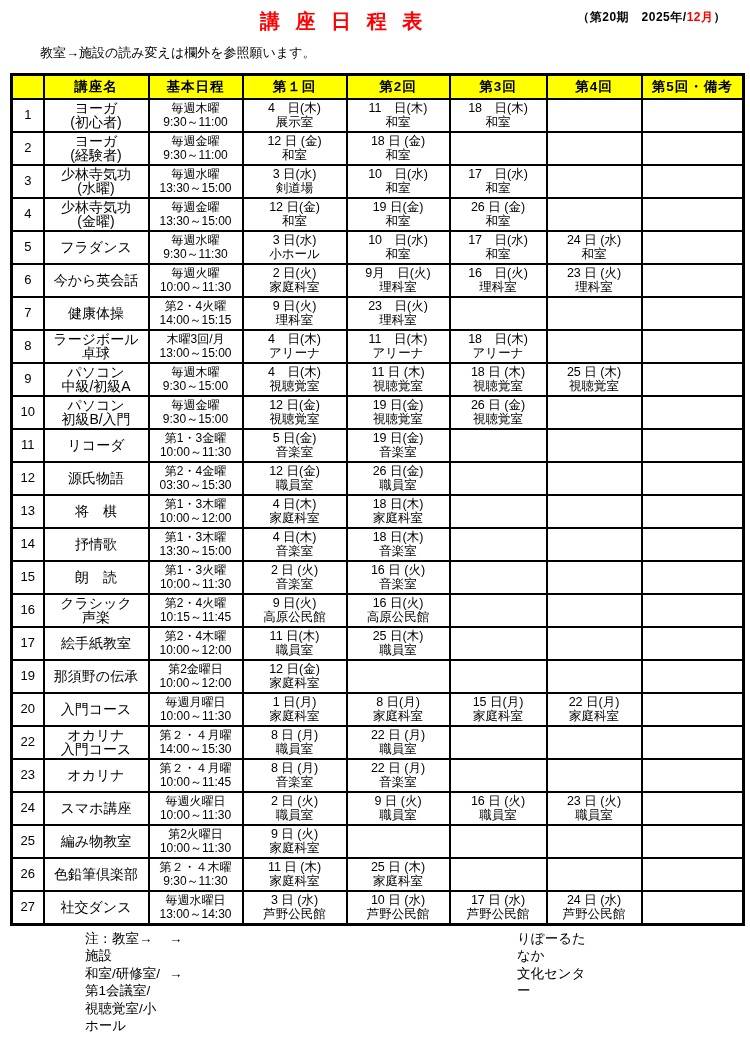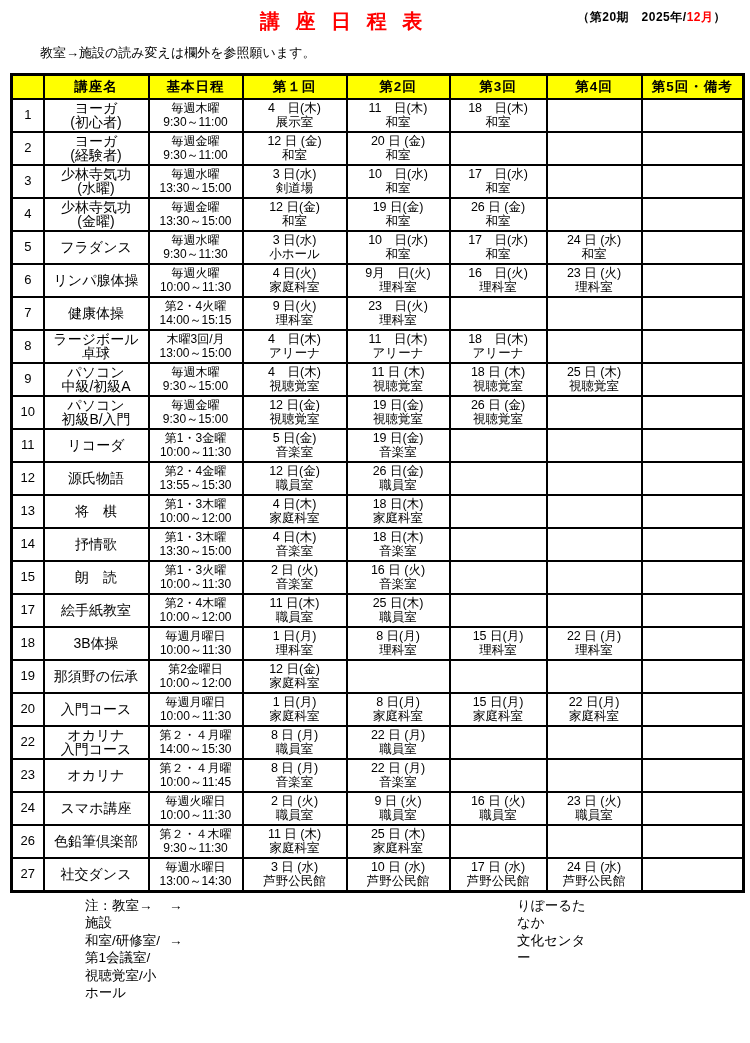--- a/index.html
+++ b/index.html
@@ -102,21 +102,21 @@
         <td class="sess"></td>
       </tr>
       <tr>
         <td class="num">2</td>
         <td class="name">ヨーガ
 (経験者)</td>
         <td class="sched">毎週金曜
 9:30～11:00</td>
         <td class="sess">12 日 (金)
 和室</td>
-        <td class="sess">20 日 (金)
+        <td class="sess">18 日 (金)
 和室</td>
         <td class="sess"></td>
         <td class="sess"></td>
         <td class="sess"></td>
       </tr>
       <tr>
         <td class="num">3</td>
         <td class="name">少林寺気功
 (水曜)</td>
         <td class="sched">毎週水曜
@@ -155,24 +155,24 @@
         <td class="sess">10　日(水)
 和室</td>
         <td class="sess">17　日(水)
 和室</td>
         <td class="sess">24 日 (水)
 和室</td>
         <td class="sess"></td>
       </tr>
       <tr>
         <td class="num">6</td>
-        <td class="name">リンパ腺体操</td>
+        <td class="name">今から英会話</td>
         <td class="sched">毎週火曜
 10:00～11:30</td>
-        <td class="sess">4 日(火)
+        <td class="sess">2 日(火)
 家庭科室</td>
         <td class="sess">9月　日(火)
 理科室</td>
         <td class="sess">16　日(火)
 理科室</td>
         <td class="sess">23 日 (火)
 理科室</td>
         <td class="sess"></td>
       </tr>
       <tr>
@@ -244,21 +244,21 @@
         <td class="sess">19 日(金)
 音楽室</td>
         <td class="sess"></td>
         <td class="sess"></td>
         <td class="sess"></td>
       </tr>
       <tr>
         <td class="num">12</td>
         <td class="name">源氏物語</td>
         <td class="sched">第2・4金曜
-13:55～15:30</td>
+03:30～15:30</td>
         <td class="sess">12 日(金)
 職員室</td>
         <td class="sess">26 日(金)
 職員室</td>
         <td class="sess"></td>
         <td class="sess"></td>
         <td class="sess"></td>
       </tr>
       <tr>
         <td class="num">13</td>
@@ -293,45 +293,44 @@
 10:00～11:30</td>
         <td class="sess">2 日 (火)
 音楽室</td>
         <td class="sess">16 日 (火)
 音楽室</td>
         <td class="sess"></td>
         <td class="sess"></td>
         <td class="sess"></td>
       </tr>
       <tr>
+        <td class="num">16</td>
+        <td class="name">クラシック
+声楽</td>
+        <td class="sched">第2・4火曜
+10:15～11:45</td>
+        <td class="sess">9 日(火)
+高原公民館</td>
+        <td class="sess">16 日(火)
+高原公民館</td>
+        <td class="sess"></td>
+        <td class="sess"></td>
+        <td class="sess"></td>
+      </tr>
+      <tr>
         <td class="num">17</td>
         <td class="name">絵手紙教室</td>
         <td class="sched">第2・4木曜
 10:00～12:00</td>
         <td class="sess">11 日(木)
 職員室</td>
         <td class="sess">25 日(木)
 職員室</td>
         <td class="sess"></td>
         <td class="sess"></td>
-        <td class="sess"></td>
-      </tr>
-      <tr>
-        <td class="num">18</td>
-        <td class="name">3B体操</td>
-        <td class="sched">毎週月曜日
-10:00～11:30</td>
-        <td class="sess">1 日(月)
-理科室</td>
-        <td class="sess">8 日(月)
-理科室</td>
-        <td class="sess">15 日(月)
-理科室</td>
-        <td class="sess">22 日 (月)
-理科室</td>
         <td class="sess"></td>
       </tr>
       <tr>
         <td class="num">19</td>
         <td class="name">那須野の伝承</td>
         <td class="sched">第2金曜日
 10:00～12:00</td>
         <td class="sess">12 日(金)
 家庭科室</td>
         <td class="sess"></td>
@@ -387,20 +386,32 @@
         <td class="sched">毎週火曜日
 10:00～11:30</td>
         <td class="sess">2 日 (火)
 職員室</td>
         <td class="sess">9 日 (火)
 職員室</td>
         <td class="sess">16 日 (火)
 職員室</td>
         <td class="sess">23 日 (火)
 職員室</td>
+        <td class="sess"></td>
+      </tr>
+      <tr>
+        <td class="num">25</td>
+        <td class="name">編み物教室</td>
+        <td class="sched">第2火曜日
+10:00～11:30</td>
+        <td class="sess">9 日 (火)
+家庭科室</td>
+        <td class="sess"></td>
+        <td class="sess"></td>
+        <td class="sess"></td>
         <td class="sess"></td>
       </tr>
       <tr>
         <td class="num">26</td>
         <td class="name">色鉛筆倶楽部</td>
         <td class="sched">第２・４木曜
 9:30～11:30</td>
         <td class="sess">11 日 (木)
 家庭科室</td>
         <td class="sess">25 日 (木)

